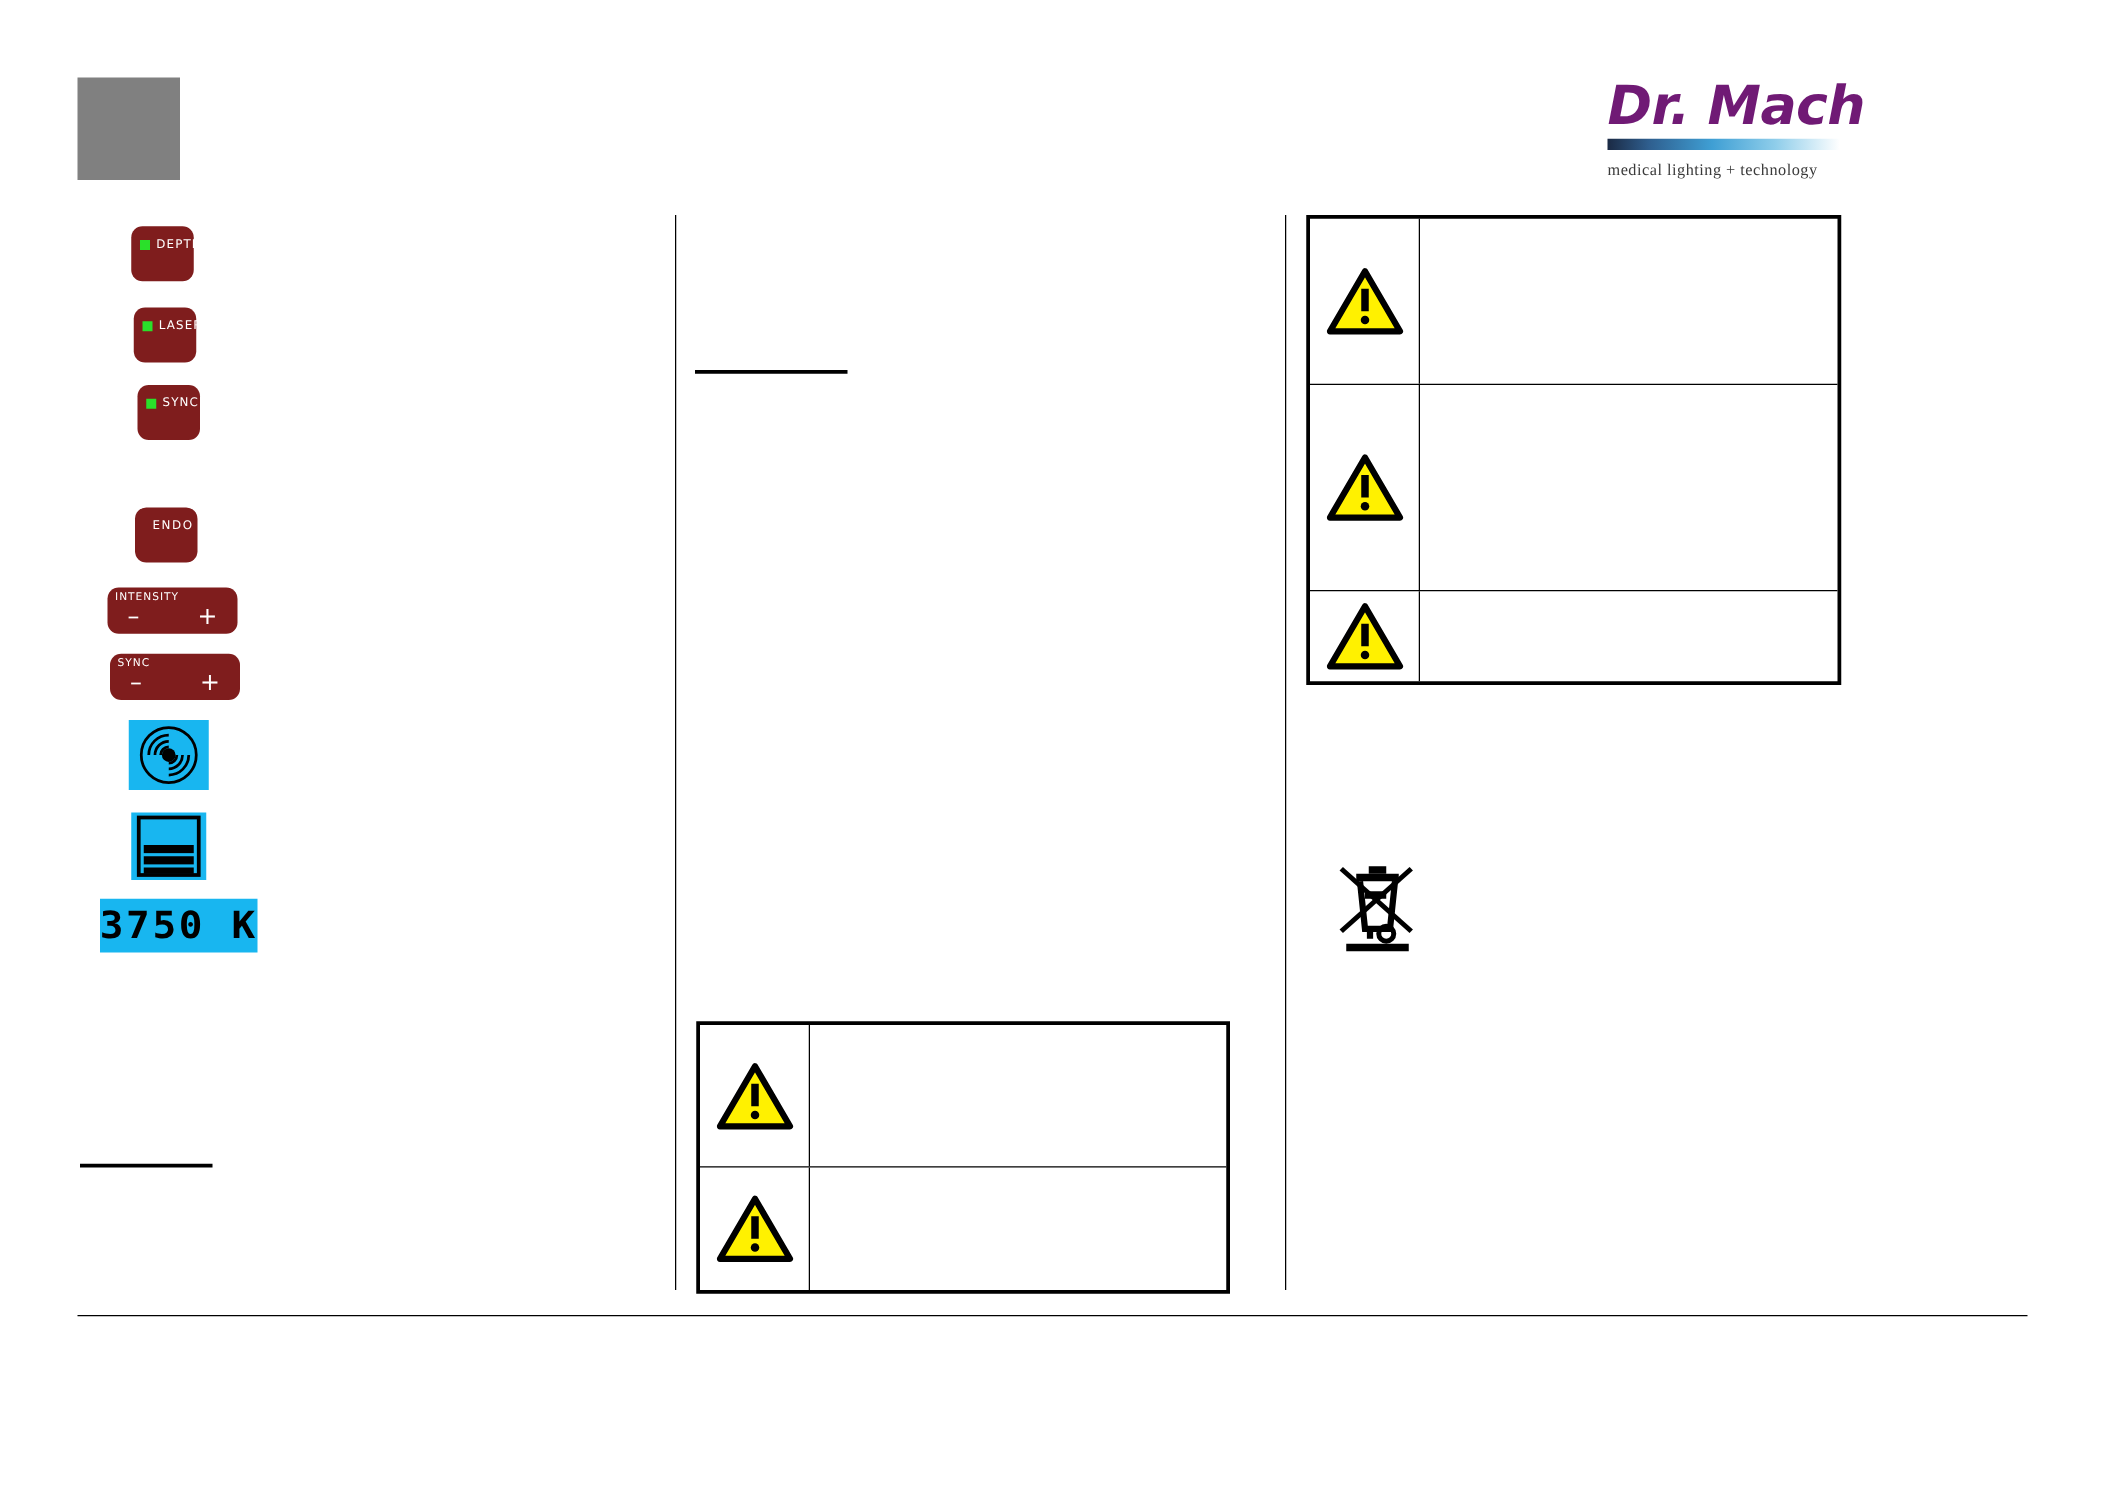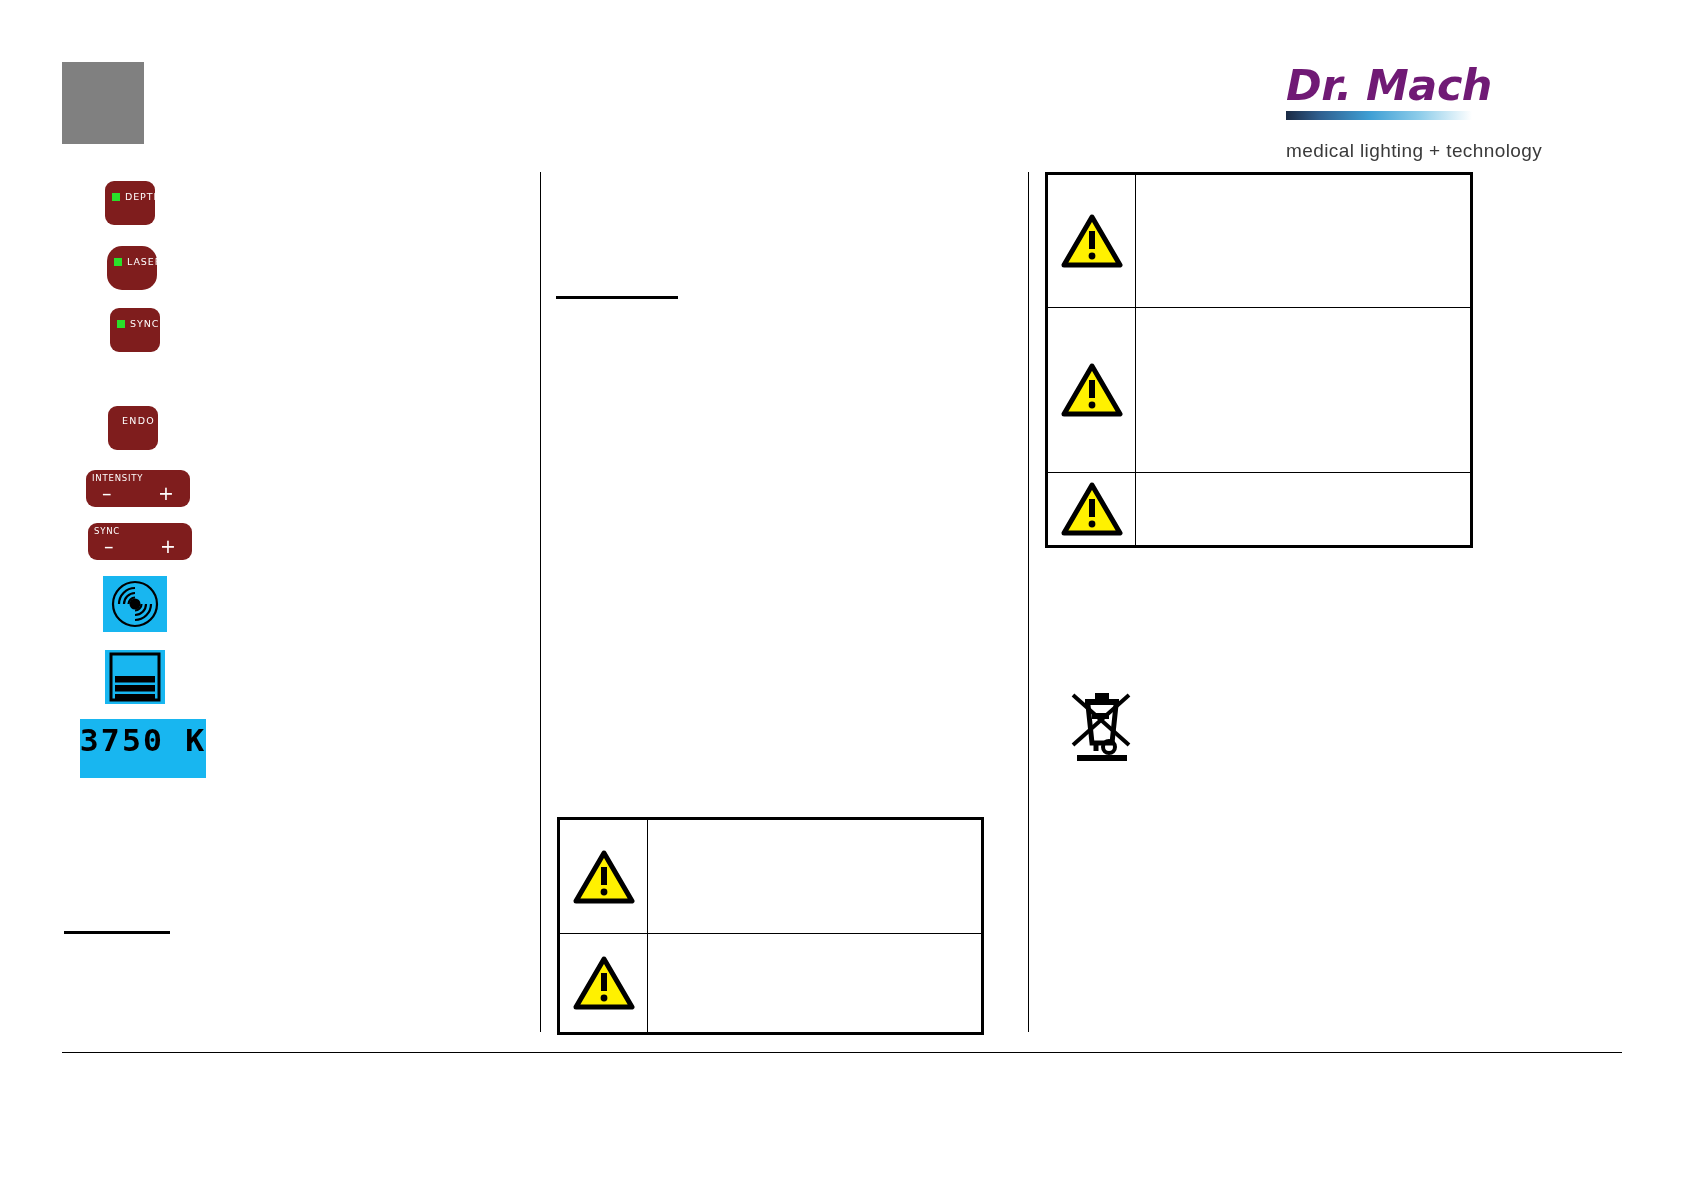--- a/index.html
+++ b/index.html
@@ -42,23 +42,23 @@
     color: #701a75;
     line-height: 1;
     white-space: nowrap;
   }
   .logo-bar {
     margin-top: 4px;
     width: 186px; height: 9px;
     background: linear-gradient(to right, #1b2a44 0%, #2f5f8f 18%, #3f9fd4 45%, #8ecdea 72%, #ffffff 100%);
   }
   .logo-tag {
-    margin-top: 20px;
-    font-family: Liberation Sans, sans-serif;
-    font-size: 19px;
+    margin-top: 8px;
+    font-family: Liberation Serif, serif;
+    font-size: 13px;
     letter-spacing: 0.4px;
     color: #3a3a3a;
     white-space: nowrap;
   }
 
   
   .vrule {
     width: 1px;
     background: #000;
   }
@@ -154,21 +154,21 @@
     position: absolute;
   }
   .tile-light { left: 103px; top: 576px; width: 64px; height: 56px; }
   .tile-endo  { left: 105px; top: 650px; width: 60px; height: 54px; }
 
   .tile svg { display: block; }
 
   
   .lcd {
     left: 80px; top: 719px;
-    width: 126px; height: 59px;
+    width: 126px; height: 43px;
     background: #18b6f0;
   }
   .lcd-text {
     font-family: "DejaVu Sans Mono", monospace;
     font-size: 30px;
     font-weight: bold;
     color: #000;
     letter-spacing: 2px;
     text-align: center;
     line-height: 43px;
@@ -231,21 +231,21 @@
 
   <div class="abs ul-heading ul-mid"></div>
   <div class="abs ul-heading ul-left"></div>
 
   <div class="key key-sq" style="left:105px; top:181px;">
     <div class="key-top">
       <span class="key-led"></span><span class="key-label">DEPTH</span>
     </div>
   </div>
 
-  <div class="key key-sq" style="left:107px; top:246px;border-radius:15px;">
+  <div class="key key-sq" style="left:107px; top:246px;">
     <div class="key-top">
       <span class="key-led"></span><span class="key-label">LASER</span>
     </div>
   </div>
 
   <div class="abs faded-mark">- -</div>
 
   <div class="key key-sq" style="left:110px; top:308px;">
     <div class="key-top">
       <span class="key-led"></span><span class="key-label">SYNC</span>

